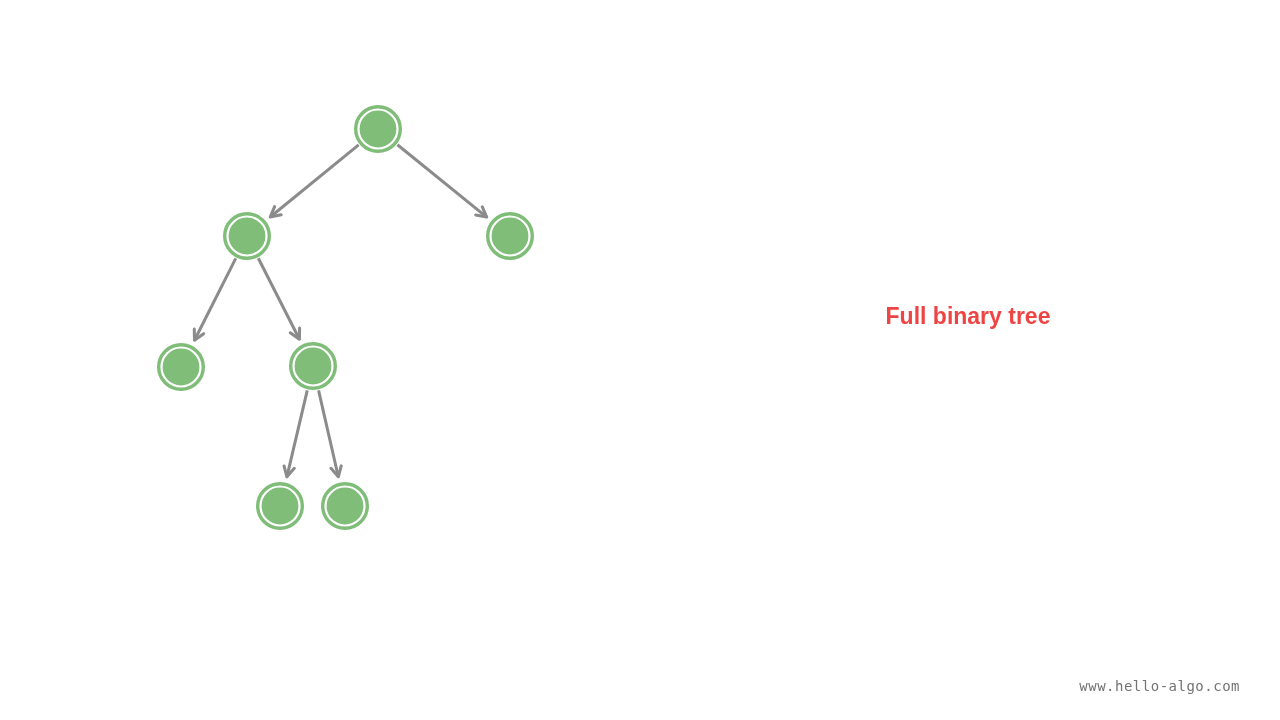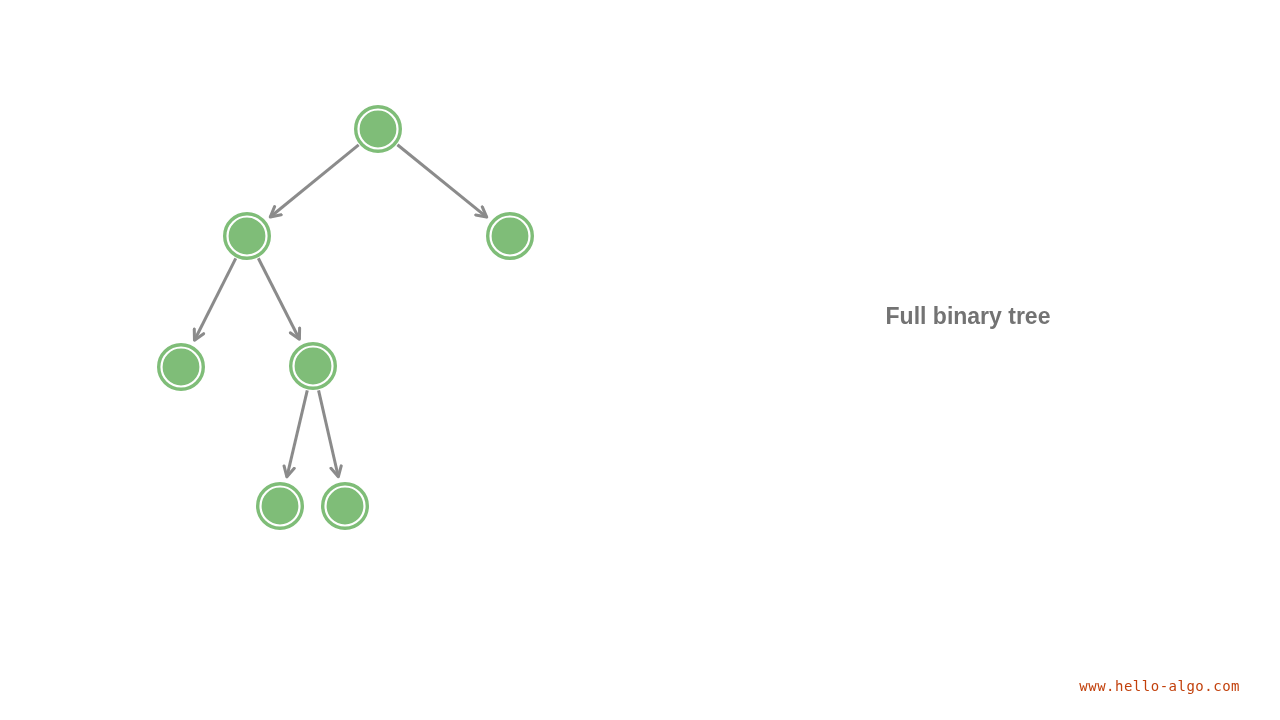--- a/index.html
+++ b/index.html
@@ -95,18 +95,18 @@
       <g>
         <circle cx="280" cy="506" r="22.75" fill="#7FBD78" stroke="#7FBD78" stroke-width="2.5"></circle>
         <circle cx="280" cy="506" r="19.5" fill="none" stroke="#ffffff" stroke-width="2.2"></circle>
       </g>
       <g>
         <circle cx="345" cy="506" r="22.75" fill="#7FBD78" stroke="#7FBD78" stroke-width="2.5"></circle>
         <circle cx="345" cy="506" r="19.5" fill="none" stroke="#ffffff" stroke-width="2.2"></circle>
       </g>
     </svg>
 
-  <div class="diagram-title" style="color: #737373;">Full binary tree</div>
+  <div class="diagram-title" style="color: #ef4444;">Full binary tree</div>
 
 
-  <div class="watermark" style="color: #c2410c;">www.hello-algo.com</div>
+  <div class="watermark" style="color: #737373;">www.hello-algo.com</div>
 
 </div>
 
 </body></html>

